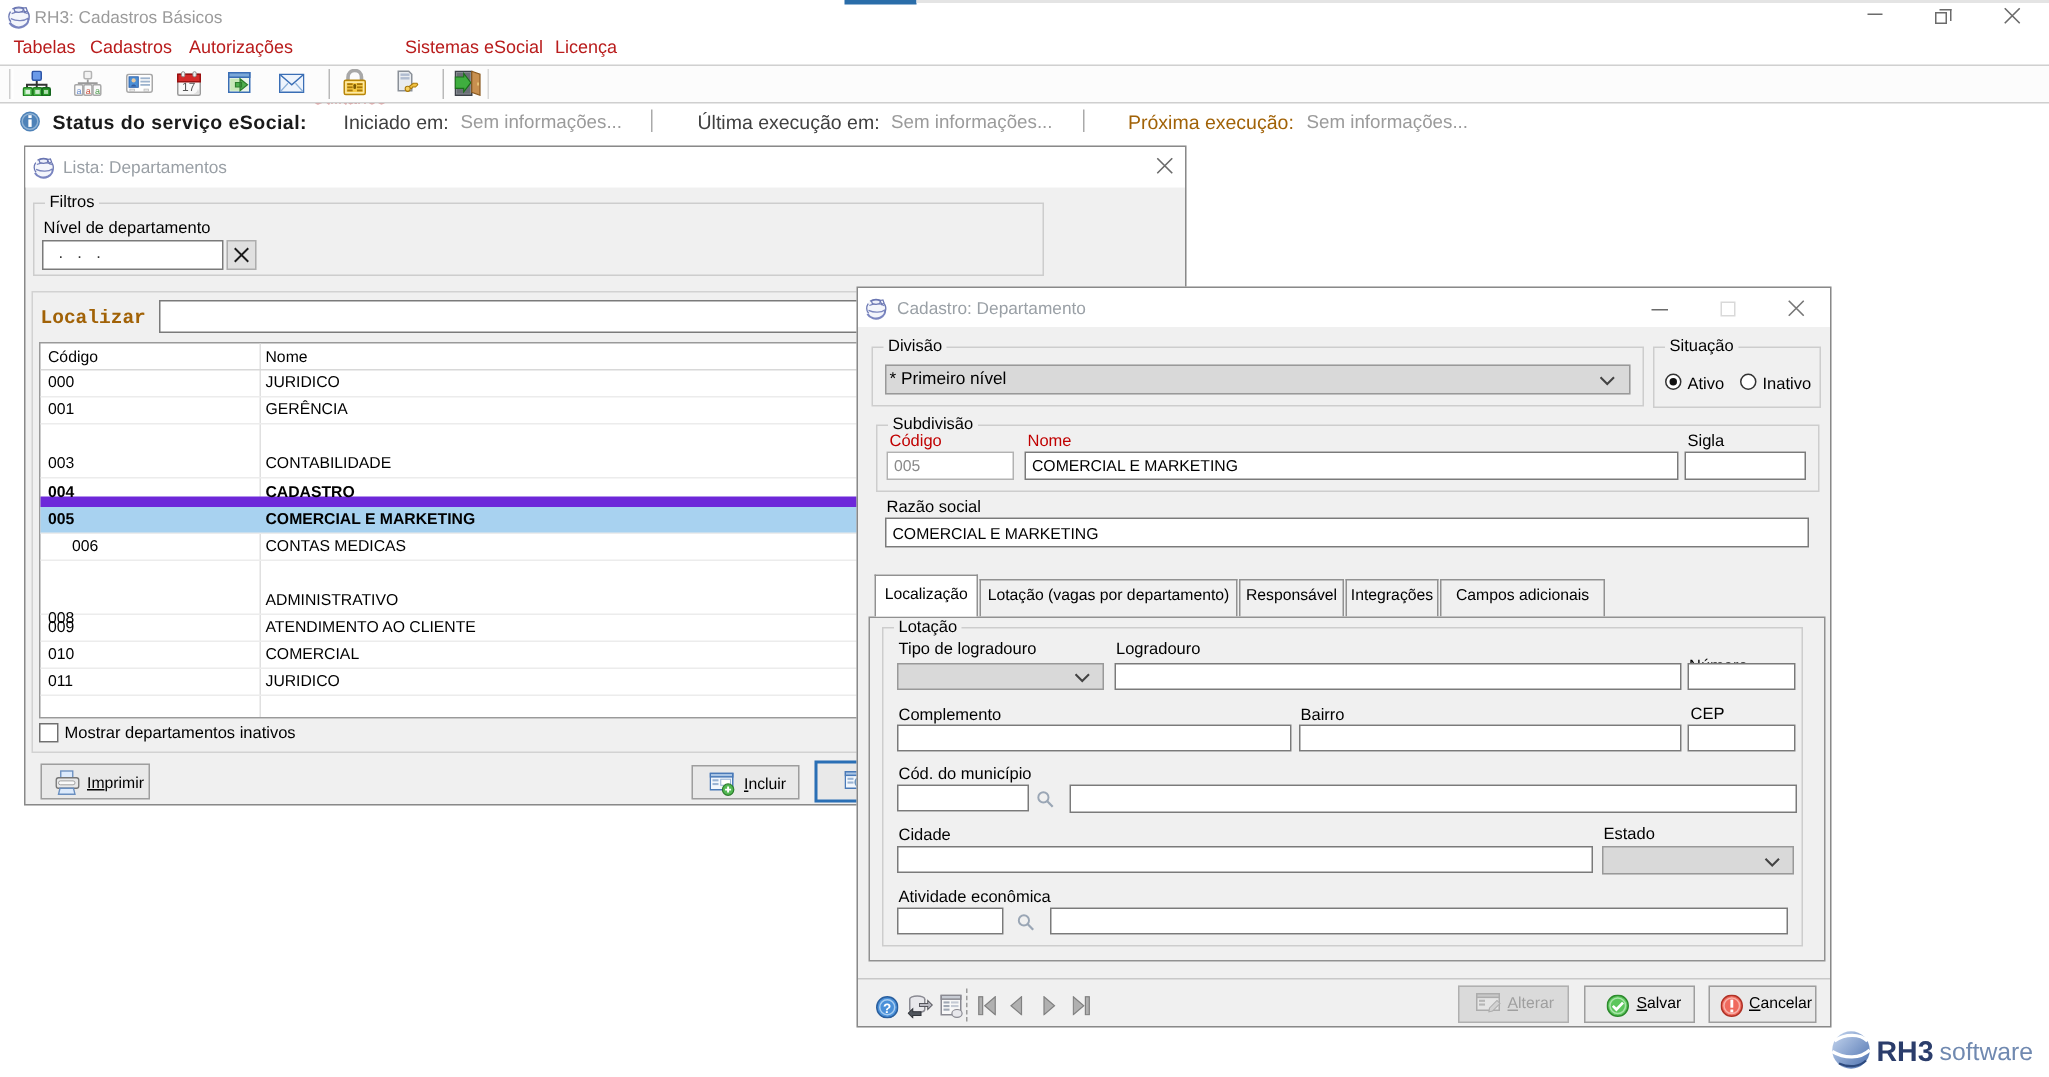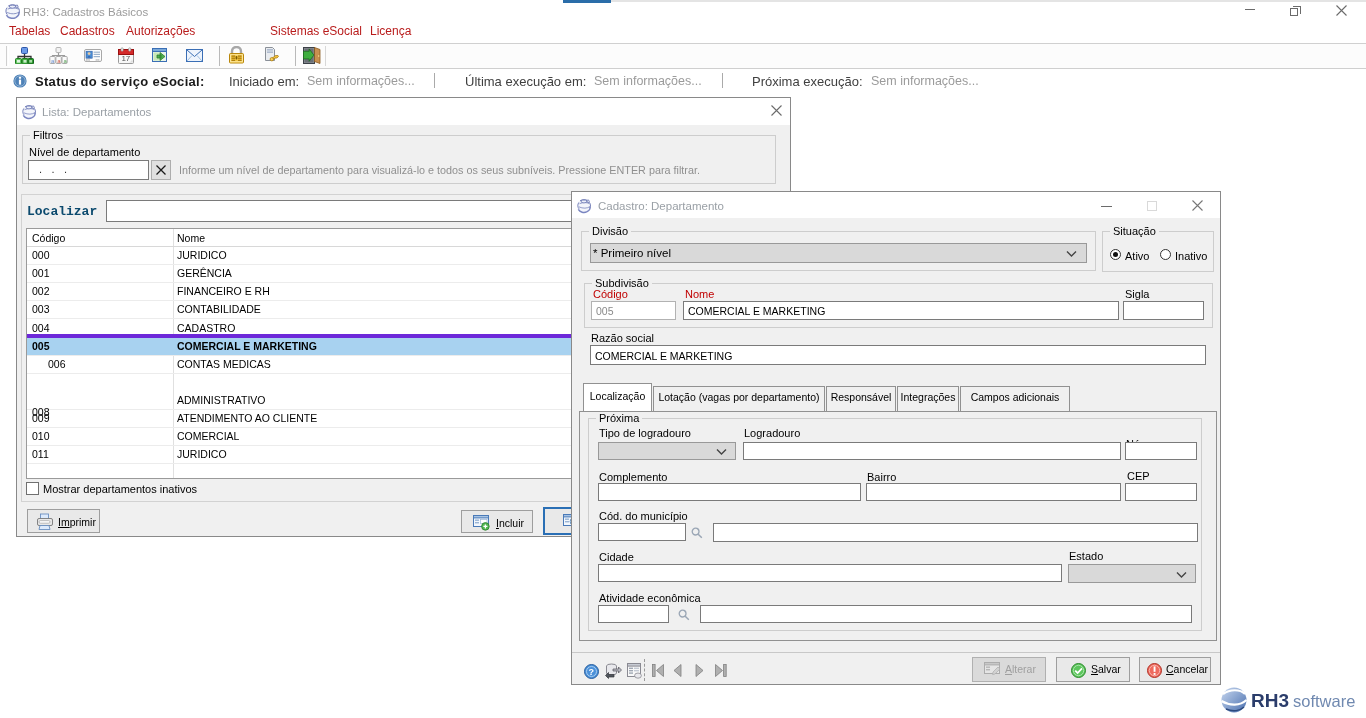--- a/index.html
+++ b/index.html
@@ -148,81 +148,76 @@
  <rect x="5.9" y="5.6" width="2.2" height="5" fill="#fff"></rect>
  <rect x="5.9" y="2.8" width="2.2" height="1.9" fill="#fff"></rect>
 </svg>
 <div class="abs" style="left:35px;top:73.5px;font-size:13px;font-weight:bold;letter-spacing:0.3px;color:#1a1a1a;">Status do serviço eSocial:</div>
 <div class="abs" style="left:229px;top:73.5px;font-size:13px;color:#404040;">Iniciado em:</div>
 <div class="abs" style="left:307px;top:74px;font-size:12.5px;color:#9b9b9b;">Sem informações...</div>
 <div class="abs" style="left:434px;top:73px;width:1px;height:15px;background:#aaa;"></div>
 <div class="abs" style="left:465px;top:73.5px;font-size:13px;color:#404040;">Última execução em:</div>
 <div class="abs" style="left:594px;top:74px;font-size:12.5px;color:#9b9b9b;">Sem informações...</div>
 <div class="abs" style="left:722px;top:73px;width:1px;height:15px;background:#aaa;"></div>
-<div class="abs" style="left:752px;top:73.5px;font-size:13px;color:#404040;">Próxima execução:</div>
+<div class="abs" style="left:752px;top:73.5px;font-size:13px;color:#a16207;">Próxima execução:</div>
 <div class="abs" style="left:871px;top:74px;font-size:12.5px;color:#9b9b9b;">Sem informações...</div>
 
 <div class="abs" style="left:16px;top:97px;width:775px;height:440px;background:#f0f0f0;border:1px solid #898989;">
   <div class="abs" style="left:0;top:0;width:773px;height:27px;background:#fff;"></div>
   <svg class="abs" style="left:4px;top:6px" width="16" height="16" viewBox="0 0 18 18">
     <circle cx="9" cy="9.3" r="7.8" fill="#f3f5fb"></circle>
     <path d="M2.6 12.8 C4.4 16 9 17.2 12.4 15.4 C15.2 13.8 16.2 11.4 15.6 9.8" fill="none" stroke="#7a85c0" stroke-width="1.6"></path>
     <path d="M3.2 5 C1.6 7.2 1.7 10.2 3.4 12.2" fill="none" stroke="#6a76b2" stroke-width="1"></path>
     <path d="M4.5 3.2 C7 1.4 11 1.4 13.4 3.1 M15 4.8 C16.4 6.6 16.6 9 16 10.8" fill="none" stroke="#6a76b2" stroke-width="1"></path>
     <path d="M4 6.4 C8 4.6 12.5 4.8 15.3 6.5 M3.4 10 C7.6 12 12.8 11.9 15.9 9.5" fill="none" stroke="#7a85bd" stroke-width="0.9"></path>
     <path d="M5.6 3 C7.4 2.1 10.6 2.1 12.3 3 L11.8 4.9 L9 5.5 L6.3 5 Z" fill="#eceffa" stroke="#6a76b2" stroke-width="0.9"></path>
     <path d="M12 2.6 L14.2 2.2 L15 4.4 L13.4 5.6 Z" fill="#f6f7fd" stroke="#6a76b2" stroke-width="0.9"></path>
   </svg>
   <div class="abs" style="left:25px;top:8px;font-size:11.5px;color:#9aa0a6;">Lista: Departamentos</div>
   <svg class="abs" style="left:754px;top:7px" width="11" height="11" viewBox="0 0 11 11">
     <path d="M0.5 0.5 L10.5 10.5 M10.5 0.5 L0.5 10.5" stroke="#6b6b6b" stroke-width="1.1"></path>
   </svg>
 
-  <div class="grp" style="left:5px;top:37px;width:754px;height:49px;">
+  <div class="grp" style="left:5px;top:37px;width:674px;height:49px;">
     <div class="grplbl">Filtros</div>
     <div class="lbl" style="left:6px;top:11px;">Nível de departamento</div>
     <div class="inp" style="left:5px;top:24px;width:121px;height:20px;"></div>
     <div class="abs" style="left:16px;top:27px;font-size:11px;color:#333;letter-spacing:9.5px;">...</div>
     <div class="btn" style="left:128px;top:24px;width:20px;height:20px;background:#e0e0e0;border-color:#adadad;">
       <svg style="position:absolute;left:3px;top:3px" width="12" height="12" viewBox="0 0 12 12">
           <path d="M1.5 1.5 L10.5 10.5 M10.5 1.5 L1.5 10.5" stroke="#1a1a1a" stroke-width="1.3"></path>
         </svg>
     </div>
-    <div class="lbl" style="left:156px;top:29px;font-size:10.8px;color:#8f8f8f;">Informe um nível de departamento para visualizá-lo e todos os seus subníveis. Pressione ENTER para filtrar.</div>
   </div>
 
   <div class="abs" style="left:4px;top:96px;width:767px;height:308px;border:1px solid #d2d2d2;background:#f0f0f0;"></div>
 
-  <div class="abs" style="left:10px;top:106px;font-family:'Liberation Mono',monospace;font-weight:bold;font-size:13px;color:#0c4a6e;">Localizar</div>
+  <div class="abs" style="left:10px;top:106px;font-family:'Liberation Mono',monospace;font-weight:bold;font-size:13px;color:#a16207;">Localizar</div>
   <div class="inp" style="left:89px;top:102px;width:676px;height:22px;"></div>
 
   <div class="abs" style="left:9px;top:130px;width:757px;height:251px;background:#fff;border:1px solid #9a9a9a;">
     <div class="abs" style="left:146px;top:0;width:1px;height:249px;background:#e0e0e0;"></div>
     <div id="tbl" style="position:absolute;left:0;top:0;width:755px;height:249px;">
         <div style="position:absolute;left:0;top:0;width:755px;height:17.5px;font-size:10.5px;border-bottom:1px solid #d8d8d8;">
           <span style="position:absolute;left:5px;top:3px;">Código</span>
           <span style="position:absolute;left:150px;top:3px;">Nome</span>
         </div>
         <div style="position:absolute;left:0;top:18.2px;width:755px;height:18.1px;font-size:10.5px;border-bottom:1px solid #ececec;">
           <span style="position:absolute;left:5px;top:2px;">000</span>
           <span style="position:absolute;left:150px;top:2px;">JURIDICO</span>
         </div>
         <div style="position:absolute;left:0;top:36.3px;width:755px;height:18.1px;font-size:10.5px;border-bottom:1px solid #ececec;">
           <span style="position:absolute;left:5px;top:2px;">001</span>
           <span style="position:absolute;left:150px;top:2px;">GERÊNCIA</span>
         </div>
-        <div style="position:absolute;left:0;top:54.3px;width:755px;height:18.1px;font-size:10.5px;border-bottom:1px solid #ececec;">
-          <span style="position:absolute;left:5px;top:2px;">002</span>
-          <span style="position:absolute;left:150px;top:2px;">FINANCEIRO E RH</span>
-        </div>
         <div style="position:absolute;left:0;top:72.4px;width:755px;height:18.1px;font-size:10.5px;border-bottom:1px solid #ececec;">
           <span style="position:absolute;left:5px;top:2px;">003</span>
           <span style="position:absolute;left:150px;top:2px;">CONTABILIDADE</span>
         </div>
-        <div style="position:absolute;left:0;top:90.5px;width:755px;height:18.1px;font-size:10.5px;border-bottom:4px solid #6d28d9;">
+        <div style="position:absolute;left:0;top:90.5px;width:755px;height:18.1px;font-size:10.5px;border-bottom:7px solid #6d28d9;font-weight:bold;">
           <span style="position:absolute;left:5px;top:2px;">004</span>
           <span style="position:absolute;left:150px;top:2px;">CADASTRO</span>
         </div>
         <div style="position:absolute;left:0;top:108.5px;width:755px;height:18.1px;font-size:10.5px;background:#a8d2f0;font-weight:bold;border-bottom:1px solid #ececec;">
           <span style="position:absolute;left:5px;top:2px;">005</span>
           <span style="position:absolute;left:150px;top:2px;">COMERCIAL E MARKETING</span>
         </div>
         <div style="position:absolute;left:0;top:126.6px;width:755px;height:18.1px;font-size:10.5px;border-bottom:1px solid #ececec;">
           <span style="position:absolute;left:5px;top:2px;padding-left:16px;">006</span>
           <span style="position:absolute;left:150px;top:2px;">CONTAS MEDICAS</span>
@@ -334,21 +329,21 @@
 
   <div class="tab" style="left:11px;top:191px;width:69px;height:28px;background:#fff;z-index:2;padding-top:6px;">Localização</div>
   <div class="tab" style="left:81px;top:194px;width:172px;height:25px;padding-top:4px;">Lotação (vagas por departamento)</div>
   <div class="tab" style="left:254px;top:194px;width:70px;height:25px;padding-top:4px;">Responsável</div>
   <div class="tab" style="left:325px;top:194px;width:62px;height:25px;padding-top:4px;">Integrações</div>
   <div class="tab" style="left:388px;top:194px;width:110px;height:25px;padding-top:4px;">Campos adicionais</div>
 
   <div class="abs" style="left:7px;top:219px;width:638px;height:230px;background:#f0f0f0;border:1px solid #919191;"></div>
 
   <div class="grp" style="left:16px;top:226px;width:614px;height:213px;">
-    <div class="grplbl">Próxima</div>
+    <div class="grplbl">Lotação</div>
 
     <div class="lbl" style="left:10px;top:9px;">Tipo de logradouro</div>
     <div class="dd" style="left:9px;top:23px;width:138px;height:18px;">
       <svg class="chev" style="right:8px;top:5px" width="11" height="8" viewBox="0 0 11 8">
           <path d="M1 1.5 L5.5 6 L10 1.5" fill="none" stroke="#444" stroke-width="1.4"></path>
         </svg>
     </div>
     <div class="lbl" style="left:155px;top:9px;">Logradouro</div>
     <div class="inp" style="left:154px;top:23px;width:378px;height:18px;"></div>
     <div class="lbl" style="left:537px;top:20px;">Número</div>

